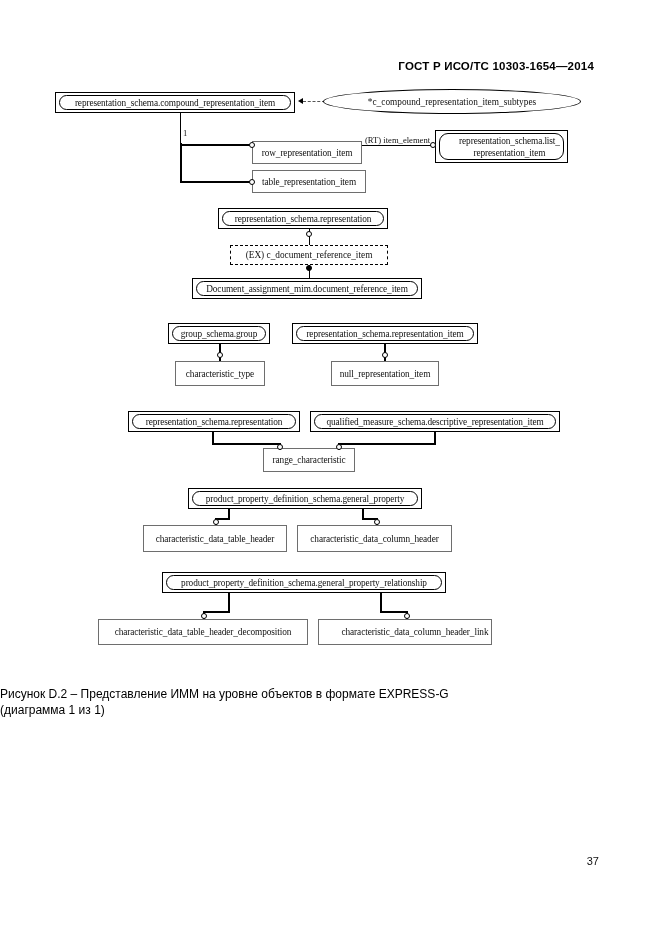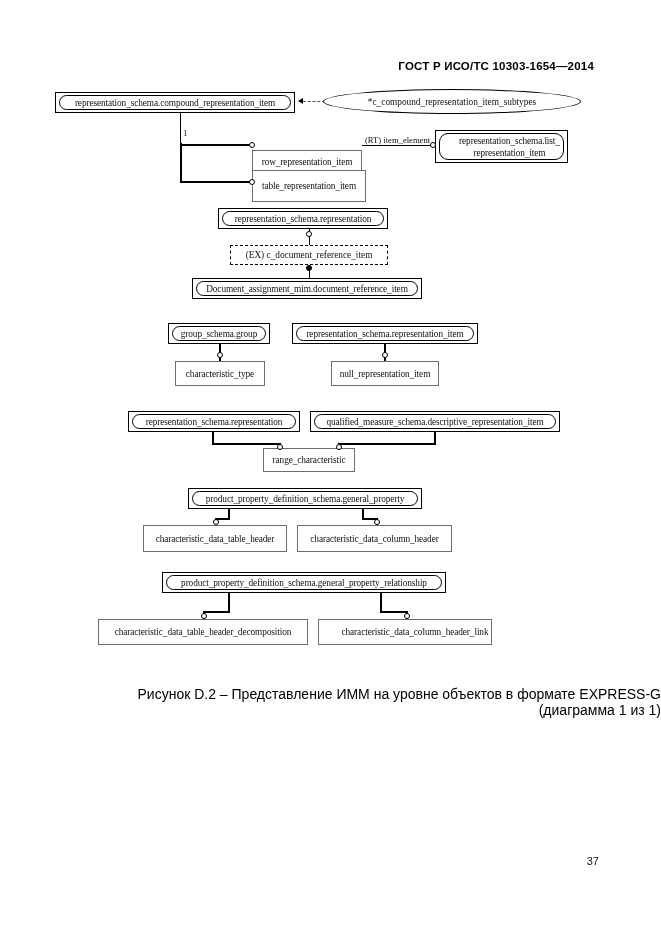--- a/index.html
+++ b/index.html
@@ -17,23 +17,23 @@
     font-size:11.5px;font-weight:bold;color:#000;
     letter-spacing:.2px;white-space:nowrap;
   }
   .page-num{
     position:absolute;right:62px;top:855px;
     font-family:"Liberation Sans",sans-serif;
     font-size:11px;color:#111;
   }
   .caption{
     position:absolute;left:0;top:686px;width:661px;
-    text-align:right;
+    text-align:left;
     font-family:"Liberation Sans",sans-serif;
-    font-size:14px;color:#000;line-height:16px;
+    font-size:12px;color:#000;line-height:16px;
   }
   .caption .l2{display:block;}
 
   
   .dg{position:absolute;left:0;top:0;width:661px;height:660px;}
 
   
   .box{
     position:absolute;box-sizing:border-box;
     border:1px solid #6e6e6e;background:#fff;
@@ -114,25 +114,25 @@
 
     <div class="ellipse" style="left:323px;top:89px;width:258px;height:25px;">*c_compound_representation_item_subtypes</div>
 
     <div class="ln v" style="left:180px;top:113px;height:48px;"></div>
     <div class="lbl" style="left:182px;top:128px;">1</div>
 
     <div class="ln vt" style="left:180px;top:143px;height:39px;"></div>
 
     <div class="ln ht" style="left:180px;top:144px;width:72px;"></div>
     <div class="circ" style="left:249px;top:142px;"></div>
-    <div class="box" style="left:252px;top:150px;width:110px;height:23px;">row_representation_item</div>
+    <div class="box" style="left:252px;top:141px;width:110px;height:23px;">row_representation_item</div>
 
     <div class="ln ht" style="left:180px;top:181px;width:72px;"></div>
     <div class="circ" style="left:249px;top:179px;"></div>
-    <div class="box" style="left:252px;top:170px;width:114px;height:32px;">table_representation_item</div>
+    <div class="box" style="left:252px;top:170px;width:114px;height:23px;">table_representation_item</div>
 
     <div class="ln h" style="left:362px;top:145px;width:73px;"></div>
     <div class="lbl" style="left:364px;top:135px;">(RT) item_element</div>
     <div class="circ" style="left:430px;top:142px;"></div>
 
     <div class="frame" style="left:435px;top:130px;width:133px;height:33px;"></div>
     <div class="pill two-line" style="left:439px;top:133px;width:125px;height:27px;padding-left:16px;">
       <span>representation_schema.list_</span>
       <span>representation_item</span>
     </div>

